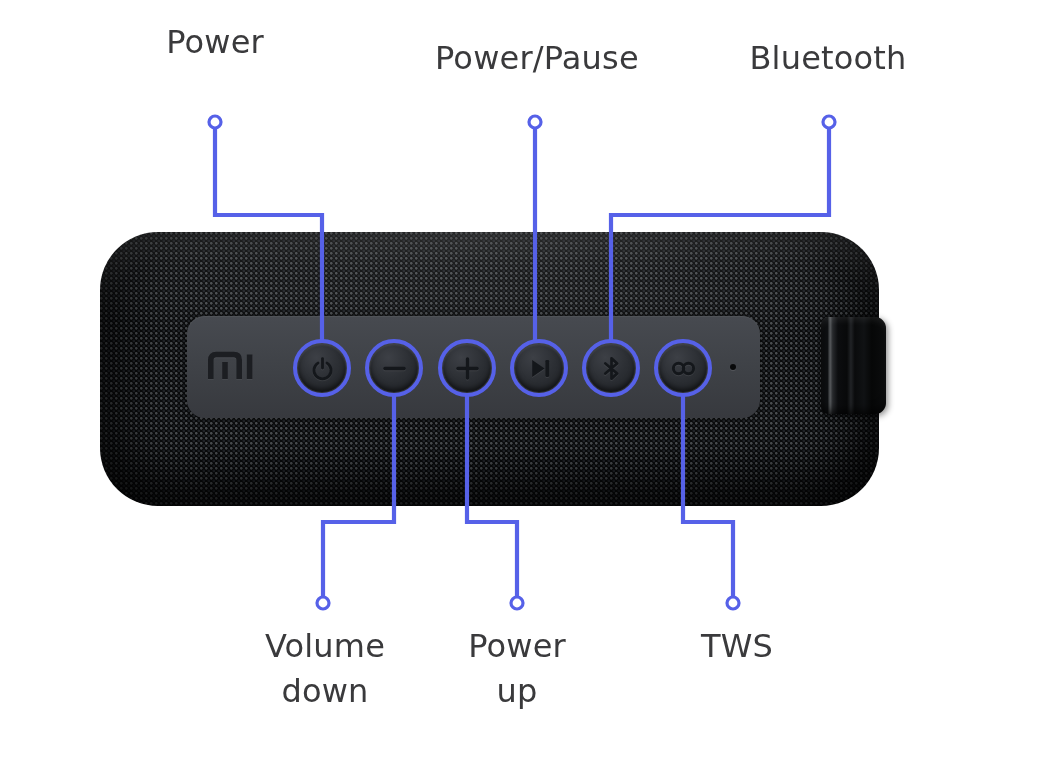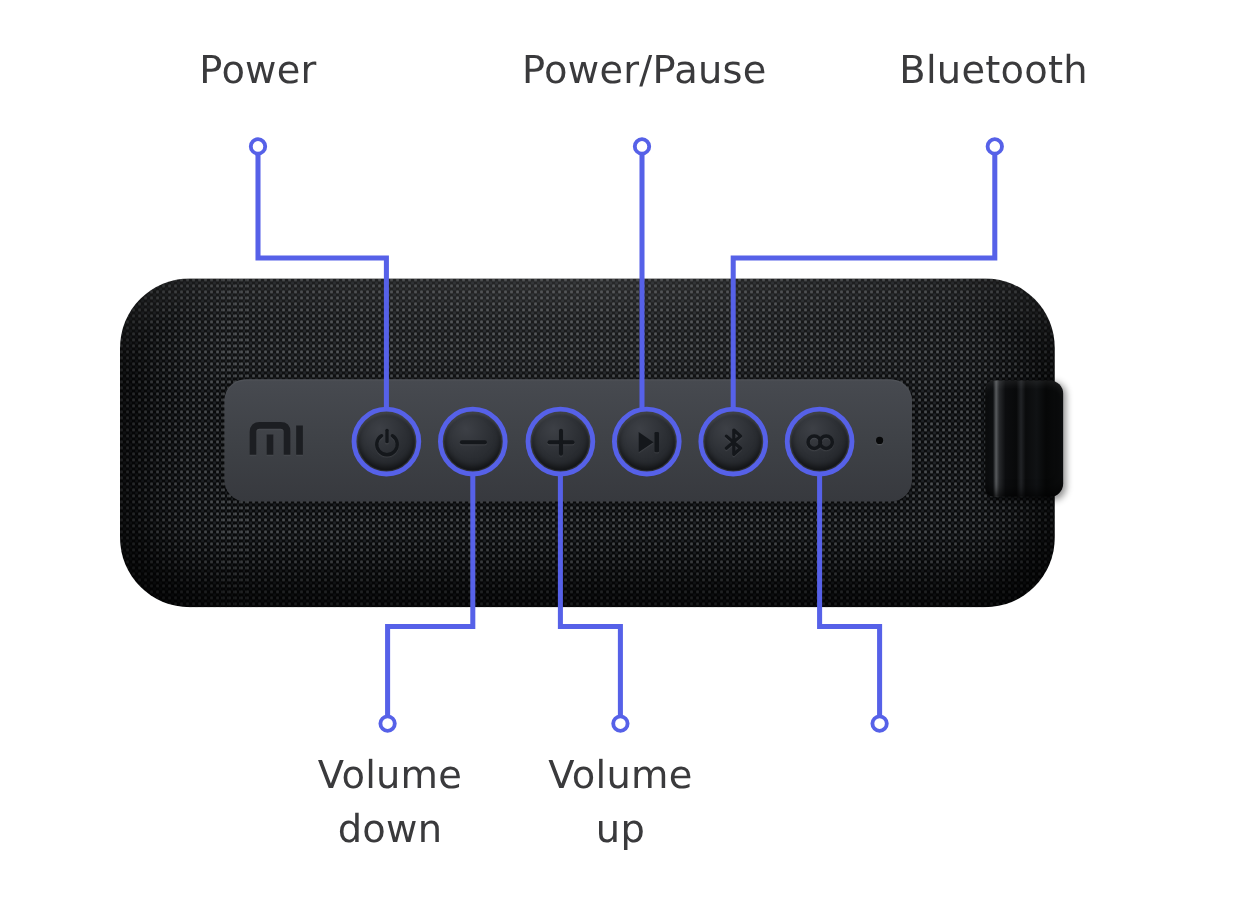--- a/index.html
+++ b/index.html
@@ -16,21 +16,21 @@
   
   .callout-label{
     position:absolute;
     color:var(--label);
     font-size:32px;
     line-height:45px;
     text-align:center;
     letter-spacing:0.2px;
     z-index:6;
   }
-  .lbl-power       {left:115px; top:36px;  width:200px;}
+  .lbl-power       {left:115px; top:20px;  width:200px;}
   .lbl-play-pause  {left:435px; top:36px;  width:200px;}
   .lbl-bluetooth   {left:728px; top:36px;  width:200px;}
   .lbl-volume-down {left:255px; top:624px; width:140px;}
   .lbl-volume-up   {left:447px; top:624px; width:140px;}
   .lbl-tws         {left:667px; top:624px; width:140px;}
 
   
   .speaker-body{
     position:absolute;
     left:100px; top:232px;
@@ -152,21 +152,22 @@
 </style>
 </head>
 <body>
 
 <div class="stage" style="--accent: #5661e8; --label: #3a3a3c;">
 
   <div class="callout-label lbl-power">Power</div>
   <div class="callout-label lbl-play-pause">Power/Pause</div>
   <div class="callout-label lbl-bluetooth">Bluetooth</div>
   <div class="callout-label lbl-volume-down">Volume down</div>
-  <div class="callout-label lbl-volume-up">Volume up</div>
+  <div class="callout-label lbl-volume-up">Power up</div>
+  <div class="callout-label lbl-tws">TWS</div>
 
   <div class="speaker-body"></div>
   <div class="strap-loop"></div>
   <div class="control-panel"></div>
 
   <div class="mi-logo">
     <svg viewBox="0 0 49 30">
       <path class="glyph" d="M4.8 29 V10 Q4.8 4.5 10.2 4.5 H27.8 Q33.2 4.5 33.2 10 V29" fill="none" stroke="#1c1e22" stroke-width="5.6"></path>
       <line x1="19" y1="12" x2="19" y2="29" stroke="#1c1e22" stroke-width="5.6"></line>
       <line x1="43.6" y1="4.5" x2="43.6" y2="29" stroke="#1c1e22" stroke-width="5.6"></line>

